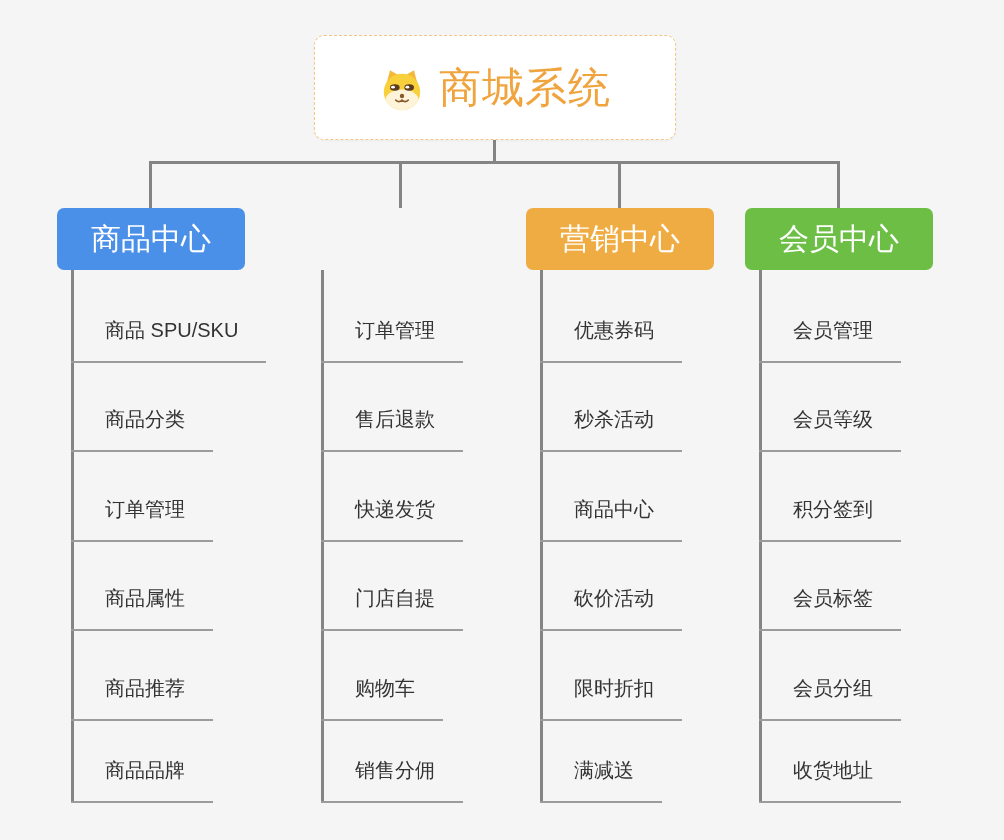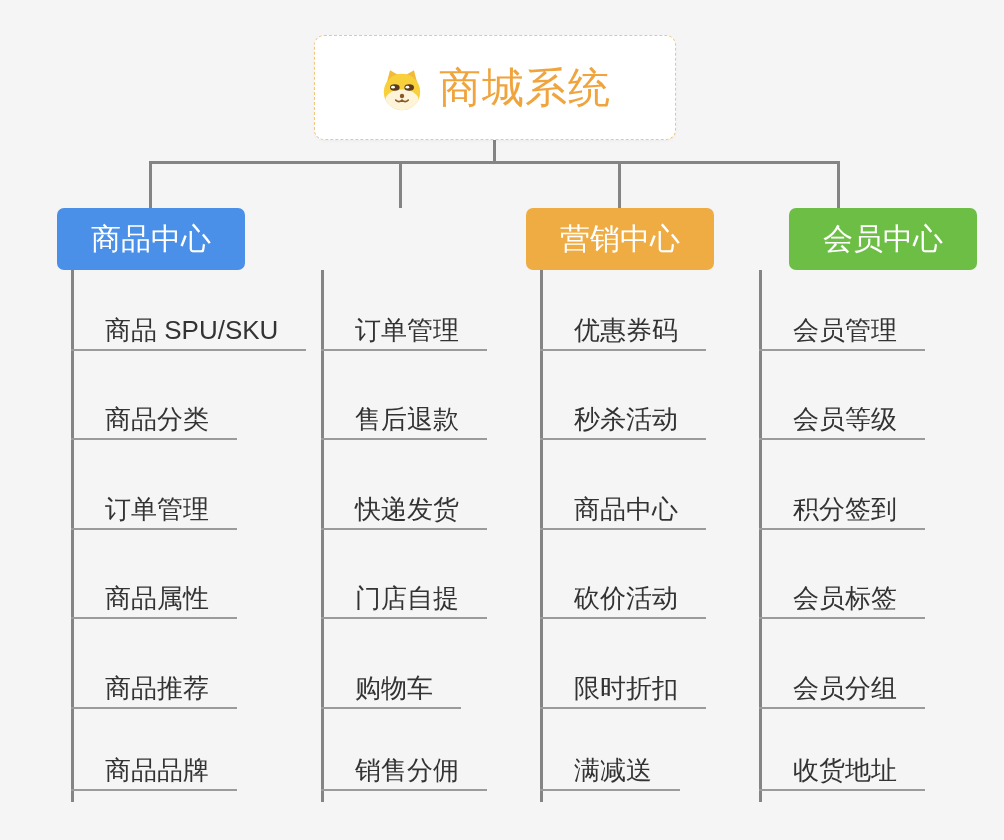--- a/index.html
+++ b/index.html
@@ -31,28 +31,28 @@
   .trunk{top:270px;width:3px;height:532px;}
   .trunk.t1{left:71px;} .trunk.t2{left:321px;} .trunk.t3{left:540px;} .trunk.t4{left:759px;}
 
   
   .branch-box{
     position:absolute;top:208px;width:188px;height:62px;border-radius:7px;
     color:#ffffff;font-size:30px;line-height:62px;text-align:center;
     white-space:nowrap;cursor:pointer;
   }
   .branch-box.b1{left:57px;} .branch-box.b2{left:307px;}
-  .branch-box.b3{left:526px;} .branch-box.b4{left:745px;margin-left:44px;}
+  .branch-box.b3{left:526px;} .branch-box.b4{left:745px;}
 
   
   .item{
     position:absolute;
     white-space:nowrap;
-    font-size:26px;color:#333333;line-height:30px;
-    padding:0 28px 4px 34px;
+    font-size:20px;color:#333333;line-height:30px;
+    padding:0 28px 16px 34px;
     border-bottom:2px solid #9b9b9b;
     cursor:pointer;
   }
   .item.c1{left:71px;} .item.c2{left:321px;} .item.c3{left:540px;} .item.c4{left:759px;}
   .item.r0{top:315px;} .item.r1{top:404px;} .item.r2{top:494px;}
   .item.r3{top:583px;} .item.r4{top:673px;} .item.r5{top:755px;}
 </style>
 </head>
 <body>
 

